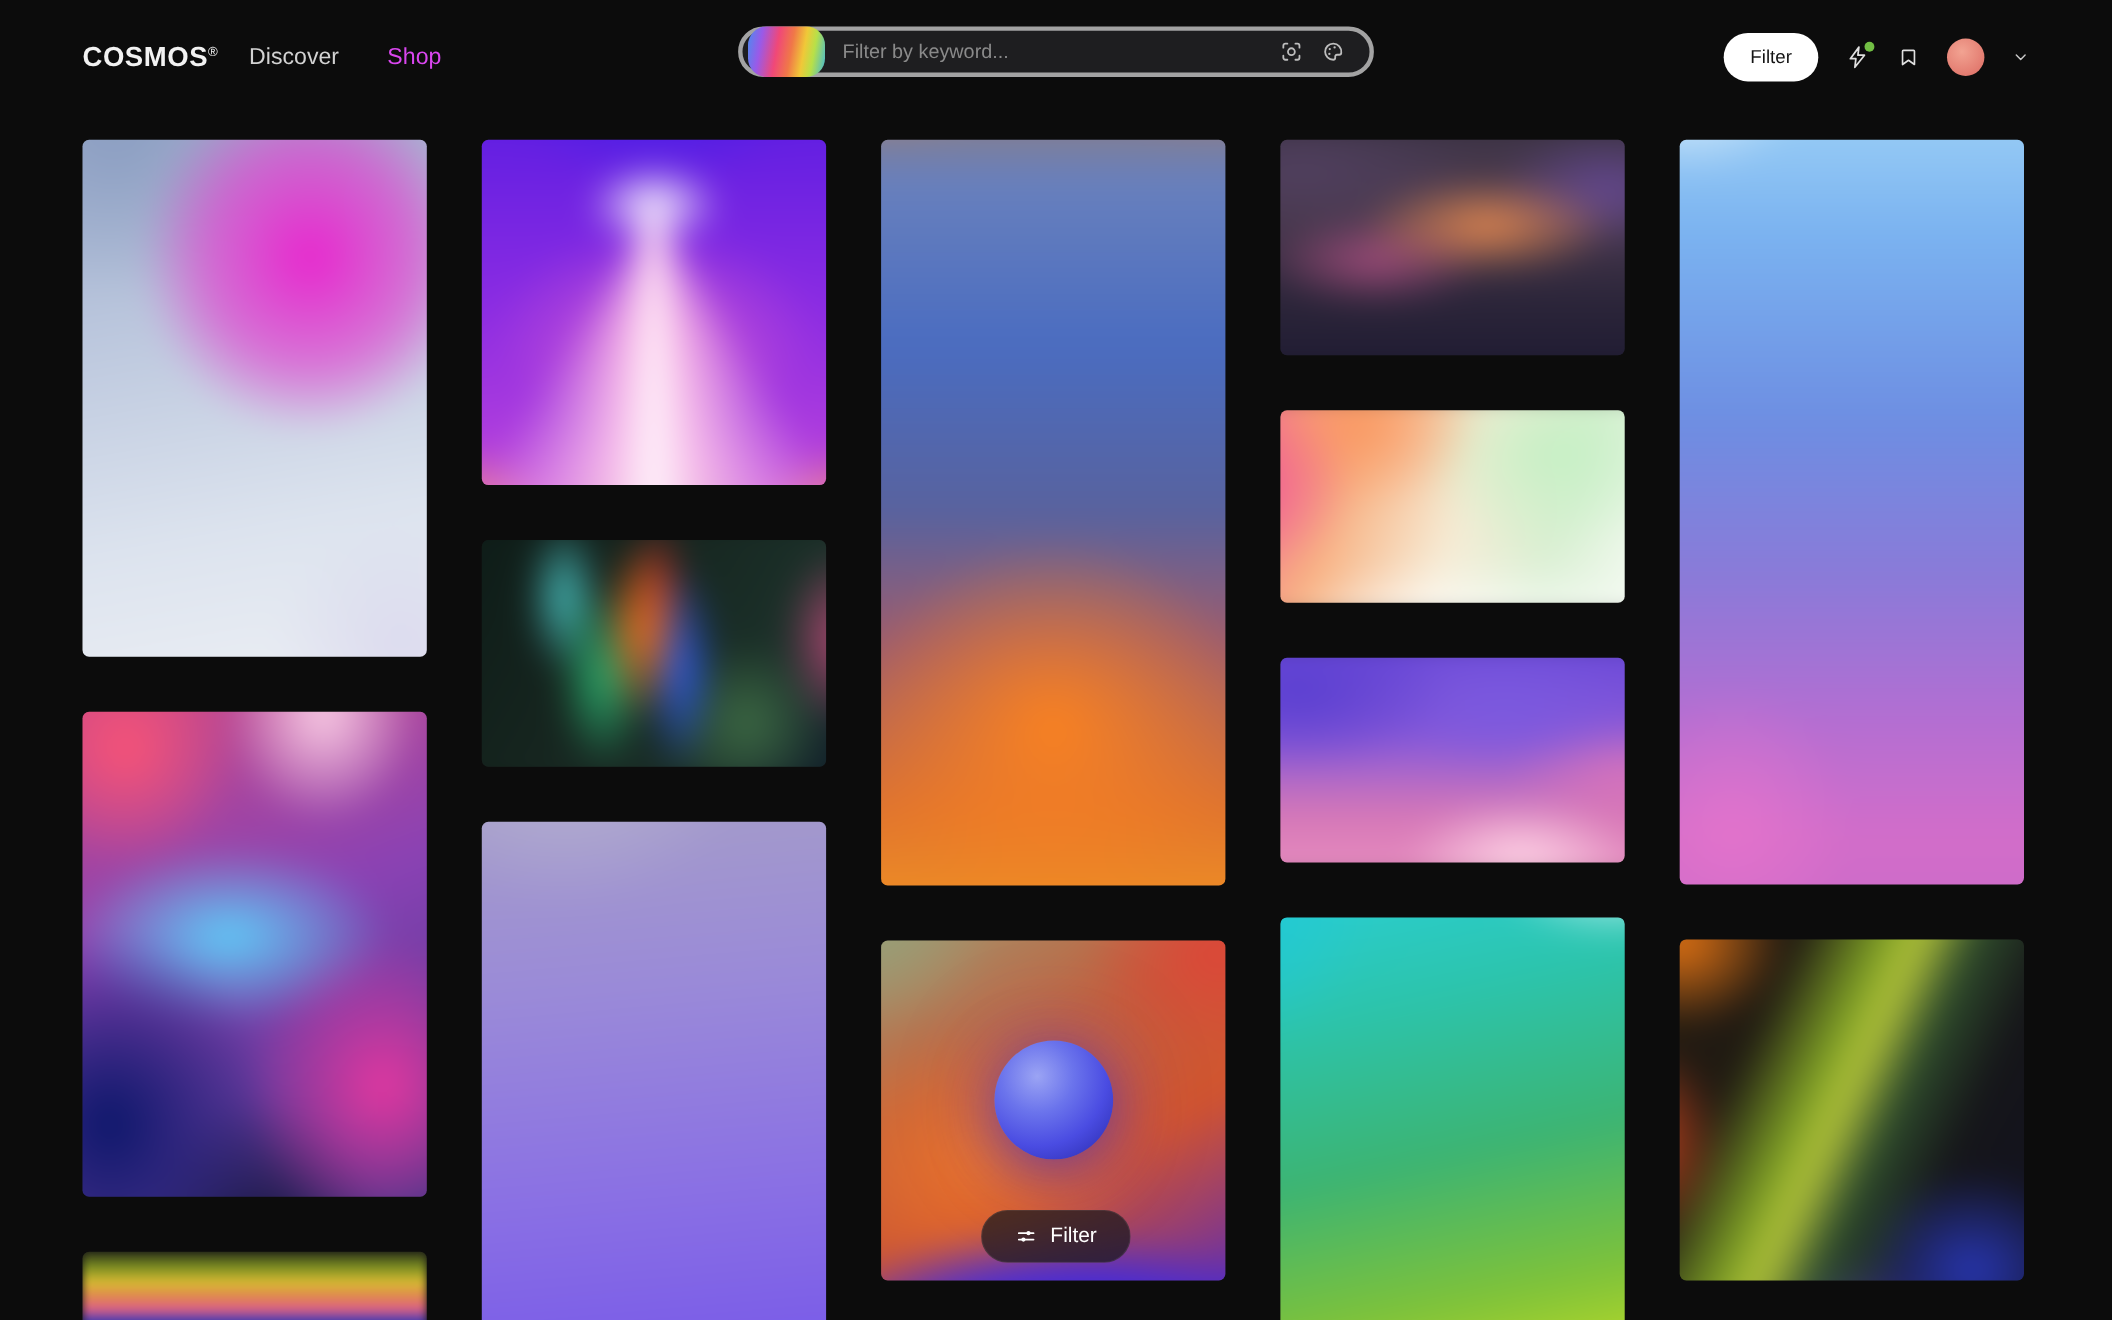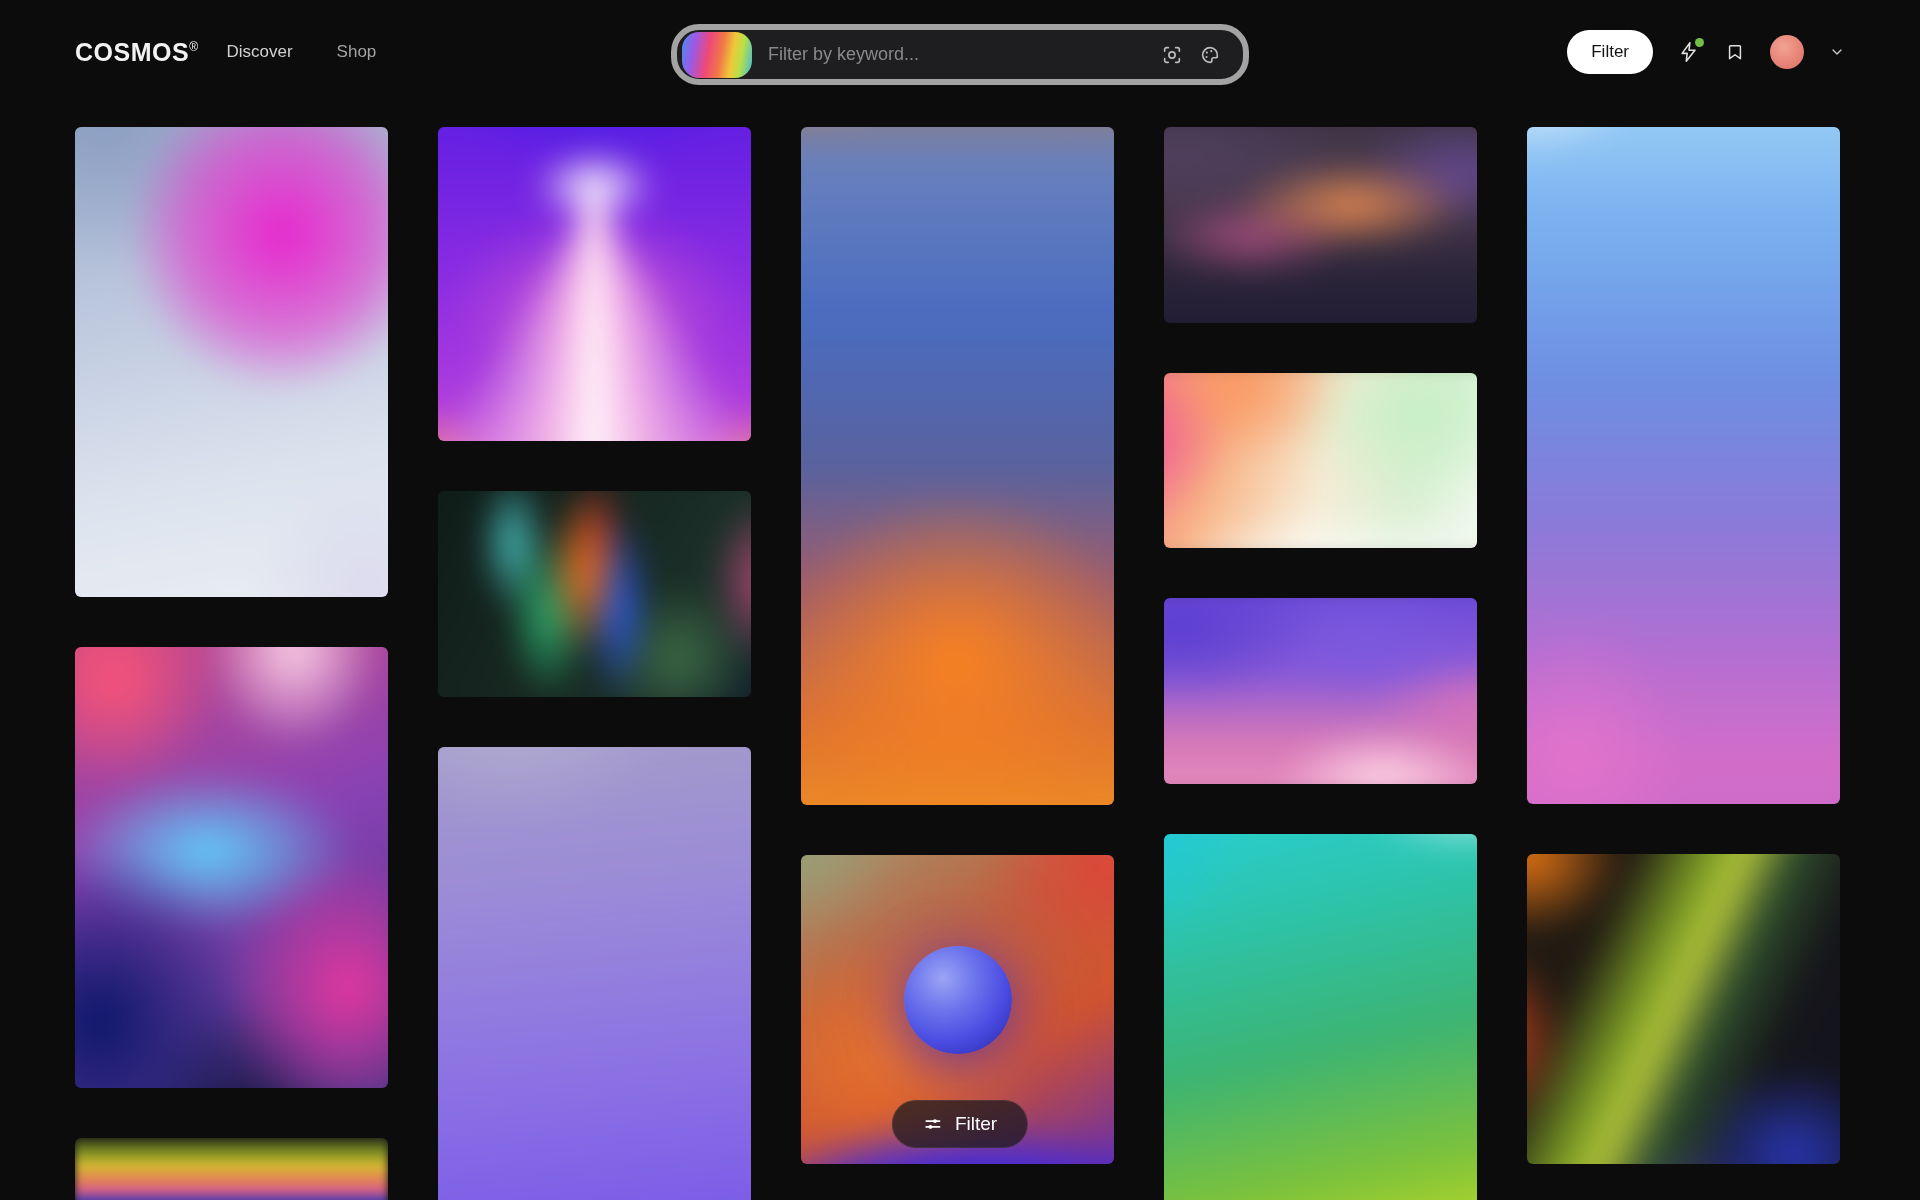--- a/index.html
+++ b/index.html
@@ -13,26 +13,26 @@
 
   
   header {
     position: absolute; top: 0; left: 0; right: 0; height: 104px;
     display: flex; align-items: center; padding: 0 75px;
   }
   .nav-left { display: flex; align-items: center; gap: 28px; }
   .logo { font-size: 25px; font-weight: 600; letter-spacing: 0.5px; color: #f2f2f2; cursor: pointer; white-space: nowrap; }
   .logo sup { font-size: 12px; font-weight: 400; vertical-align: top; position: relative; top: 2px; }
   nav { display: flex; gap: 44px; }
-  nav a { font-size: 17px; color: #d2d2d2; text-decoration: none; cursor: pointer; }
-  nav a.dim { color: #a3a3a3; }
+  nav a { font-size: 21px; color: #d2d2d2; text-decoration: none; cursor: pointer; }
+  nav a.dim { color: #d946ef; }
 
   .searchbar {
     position: absolute; left: 50%; top: 24px; transform: translateX(-50%);
-    width: 578px; height: 61px; background: #1e1e20; border: 6px solid #a3a3a3;
+    width: 578px; height: 46px; background: #1e1e20; border: 4px solid #a3a3a3;
     border-radius: 28px; display: flex; align-items: center; cursor: text;
   }
   .chip {
     flex: 0 0 70px; height: 46px; margin-left: 5px; border-radius: 17px; cursor: pointer;
   }
   .searchbar input {
     flex: 1; background: transparent; border: none; outline: none;
     font-family: "Liberation Sans", sans-serif;
     font-size: 18px; color: #cfcfcf; padding: 0 14px 0 16px;
   }

